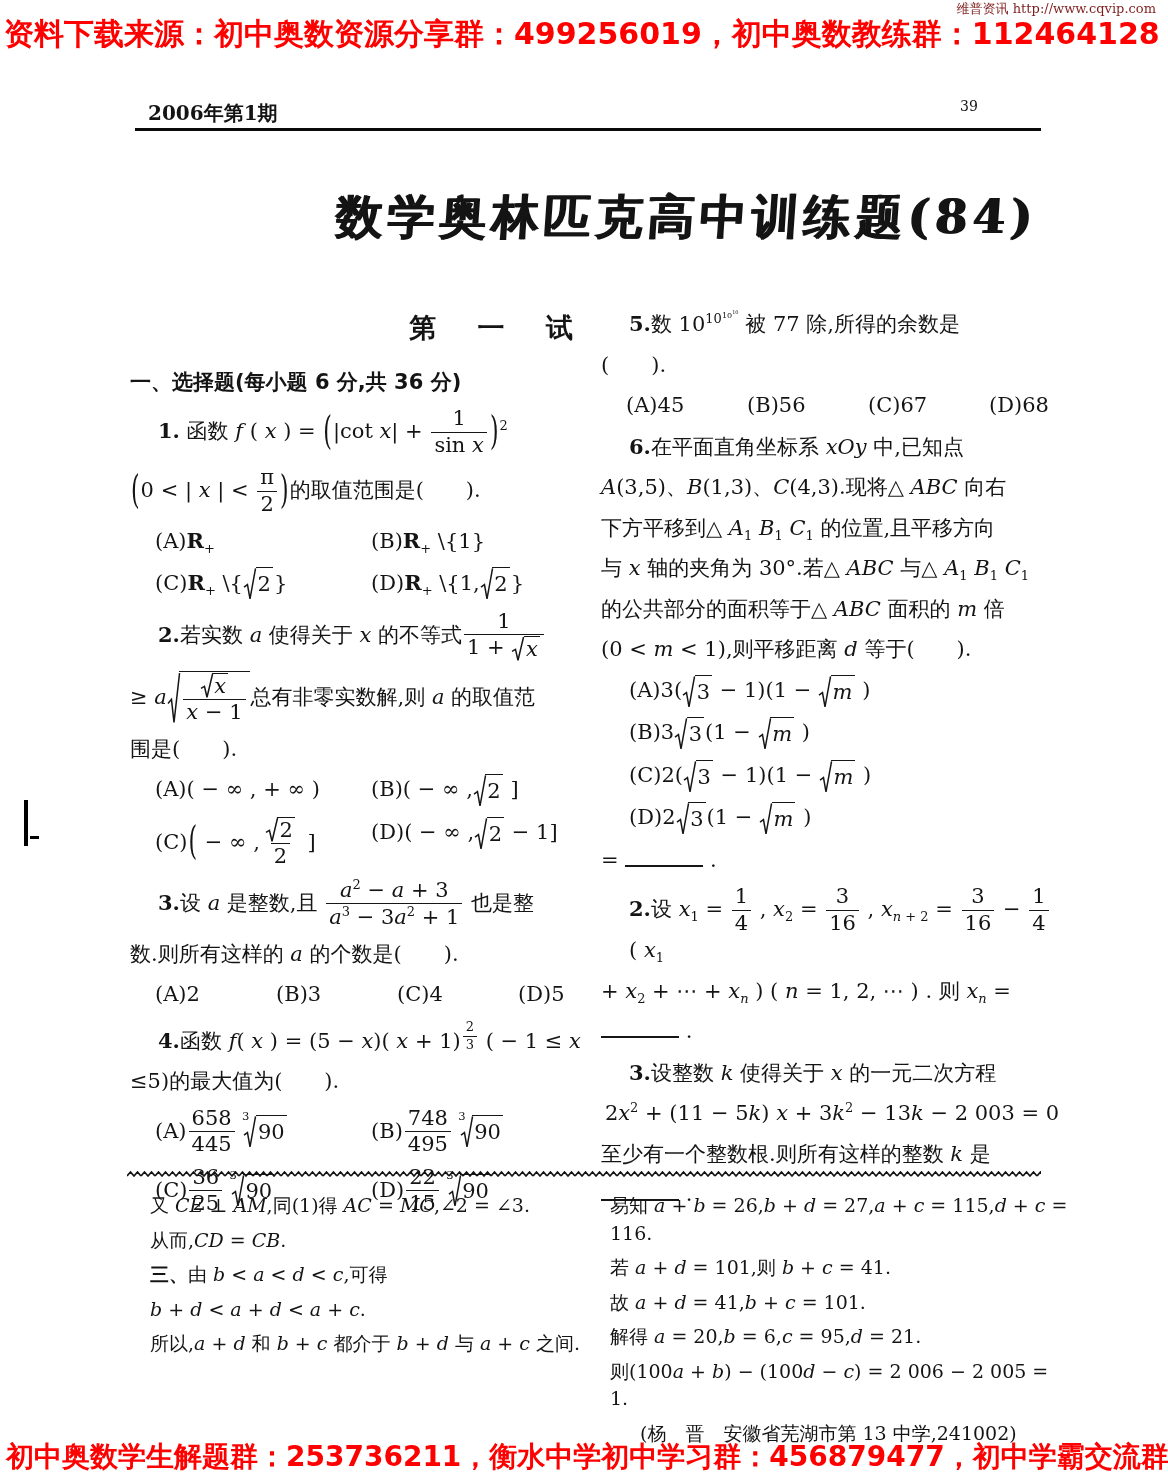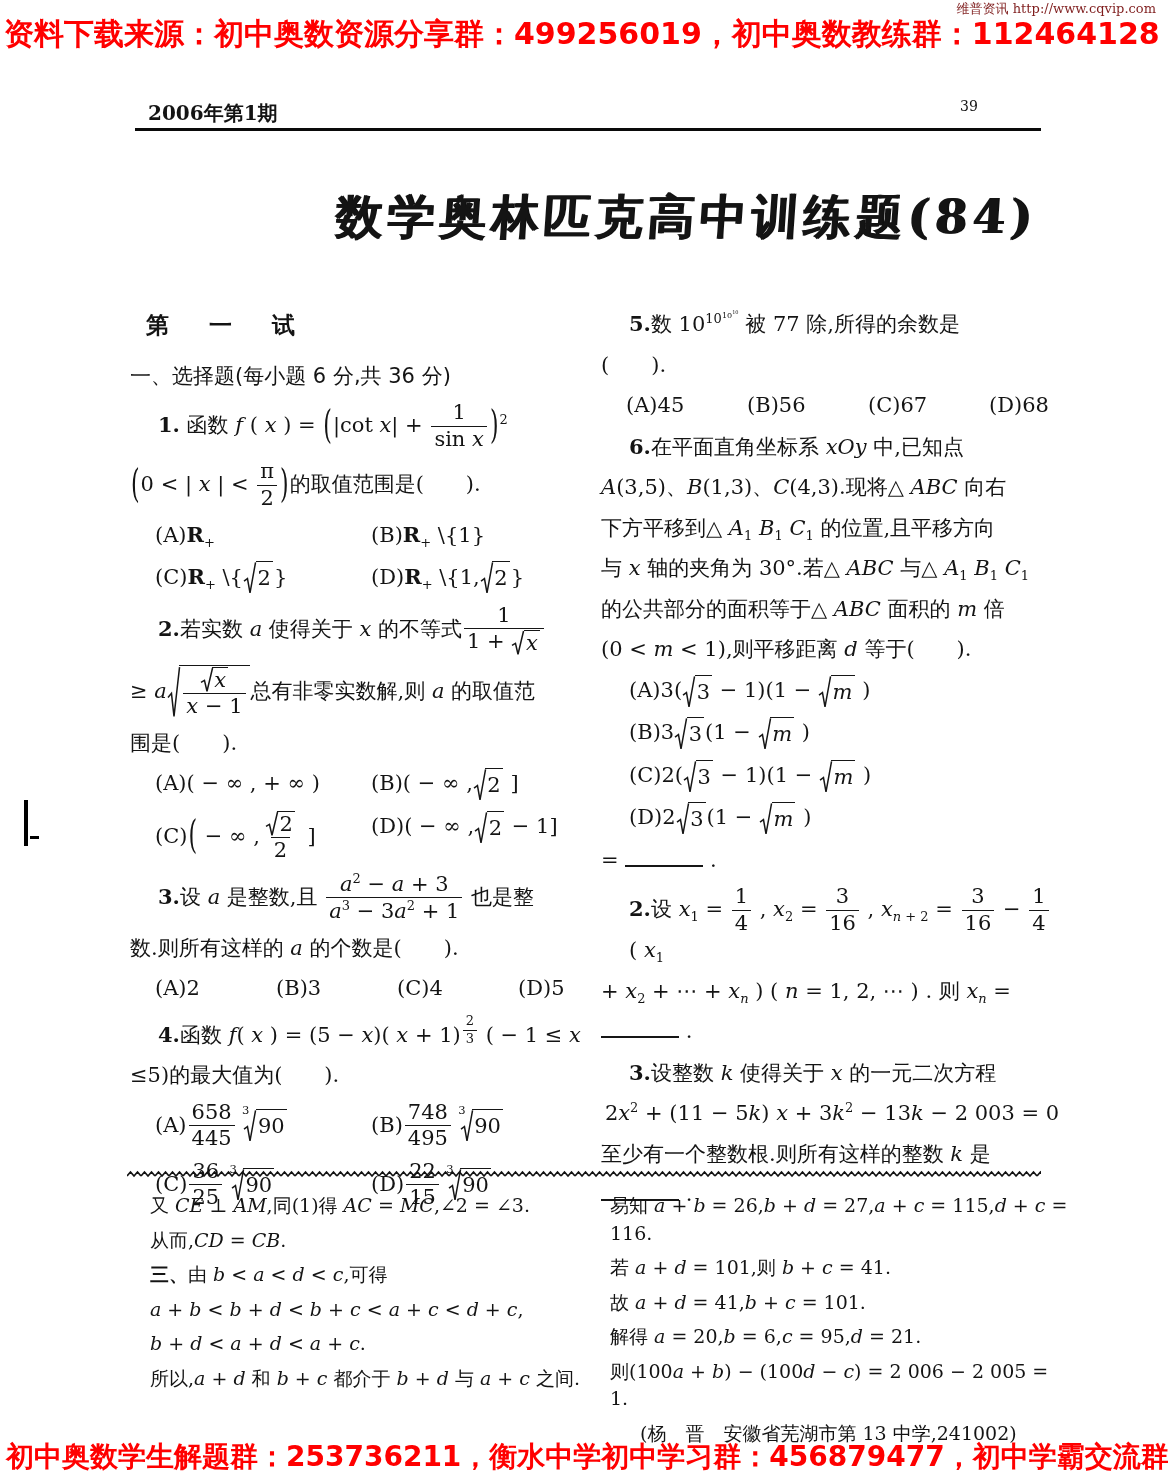--- a/index.html
+++ b/index.html
@@ -21,26 +21,26 @@
   
   .page-title{position:absolute;top:186px;left:130px;width:932px;text-align:center;padding-left:90px;
               font-size:47px;font-weight:900;letter-spacing:5px;transform:skewX(-4deg);
               text-shadow:1.5px 0 0 #111;}
 
   
   .col{position:absolute;top:308px;}
   .col-left{left:130px;width:459px;}
   .col-right{left:601px;width:462px;}
   .exam{font-size:21px;line-height:1.5;}
-  .part1-heading{text-align:left;font-size:23px;font-weight:700;letter-spacing:16px;
+  .part1-heading{text-align:right;font-size:27px;font-weight:700;letter-spacing:16px;
                  font-family:"DejaVu Sans","Liberation Sans",sans-serif;margin:0 0 18px;padding-left:16px;}
 
   .line{margin-bottom:9px;}
   .para{padding-left:28px;}
-  .bold{font-weight:400;font-family:"DejaVu Sans","Liberation Sans",sans-serif;margin-top:9px;}
+  .bold{font-weight:700;font-family:"DejaVu Sans","Liberation Sans",sans-serif;margin-top:9px;}
   .optrow{display:flex;padding-left:25px;}
   .optcell{flex:none;}
   .w2{width:216px;}
   .w4{width:121px;}
   .center{text-align:center;}
   .attribution{padding-left:30px;}
 
   
   .mi{font-style:italic;}
   .mb{font-weight:700;}
@@ -356,21 +356,20 @@
         </pattern>
       </defs>
       <rect width="100%" height="10" fill="url(#zig)"></rect>
     </svg>
   </div>
 
   <div class="sol sol-left solutions" id="sol-left">
       <div class="line ">又 <span class="mi">CE</span> ⊥ <span class="mi">AM</span>,同(1)得 <span class="mi">AC</span> = <span class="mi">MC</span>,∠2 = ∠3.</div>
       <div class="line ">从而,<span class="mi">CD</span> = <span class="mi">CB</span>.</div>
       <div class="line "><span class="mb">三、</span>由 <span class="mi">b</span> &lt; <span class="mi">a</span> &lt; <span class="mi">d</span> &lt; <span class="mi">c</span>,可得</div>
-      <div class="line "><span class="mi">a</span> + <span class="mi">b</span> &lt; <span class="mi">b</span> + <span class="mi">d</span> &lt; <span class="mi">b</span> + <span class="mi">c</span> &lt; <span class="mi">a</span> + <span class="mi">c</span> &lt; <span class="mi">d</span> + <span class="mi">c</span>,</div>
       <div class="line "><span class="mi">b</span> + <span class="mi">d</span> &lt; <span class="mi">a</span> + <span class="mi">d</span> &lt; <span class="mi">a</span> + <span class="mi">c</span>.</div>
       <div class="line ">所以,<span class="mi">a</span> + <span class="mi">d</span> 和 <span class="mi">b</span> + <span class="mi">c</span> 都介于 <span class="mi">b</span> + <span class="mi">d</span> 与 <span class="mi">a</span> + <span class="mi">c</span> 之间.</div>
     </div>
   <div class="sol sol-right solutions" id="sol-right">
       <div class="line ">易知 <span class="mi">a</span> + <span class="mi">b</span> = 26,<span class="mi">b</span> + <span class="mi">d</span> = 27,<span class="mi">a</span> + <span class="mi">c</span> = 115,<span class="mi">d</span> + <span class="mi">c</span> = 116.</div>
       <div class="line ">若 <span class="mi">a</span> + <span class="mi">d</span> = 101,则 <span class="mi">b</span> + <span class="mi">c</span> = 41.</div>
       <div class="line ">故 <span class="mi">a</span> + <span class="mi">d</span> = 41,<span class="mi">b</span> + <span class="mi">c</span> = 101.</div>
       <div class="line ">解得 <span class="mi">a</span> = 20,<span class="mi">b</span> = 6,<span class="mi">c</span> = 95,<span class="mi">d</span> = 21.</div>
       <div class="line ">则(100<span class="mi">a</span> + <span class="mi">b</span>) − (100<span class="mi">d</span> − <span class="mi">c</span>) = 2 006 − 2 005 = 1.</div>
       <div class="line attribution">(杨　晋　安徽省芜湖市第 13 中学,241002)</div>

